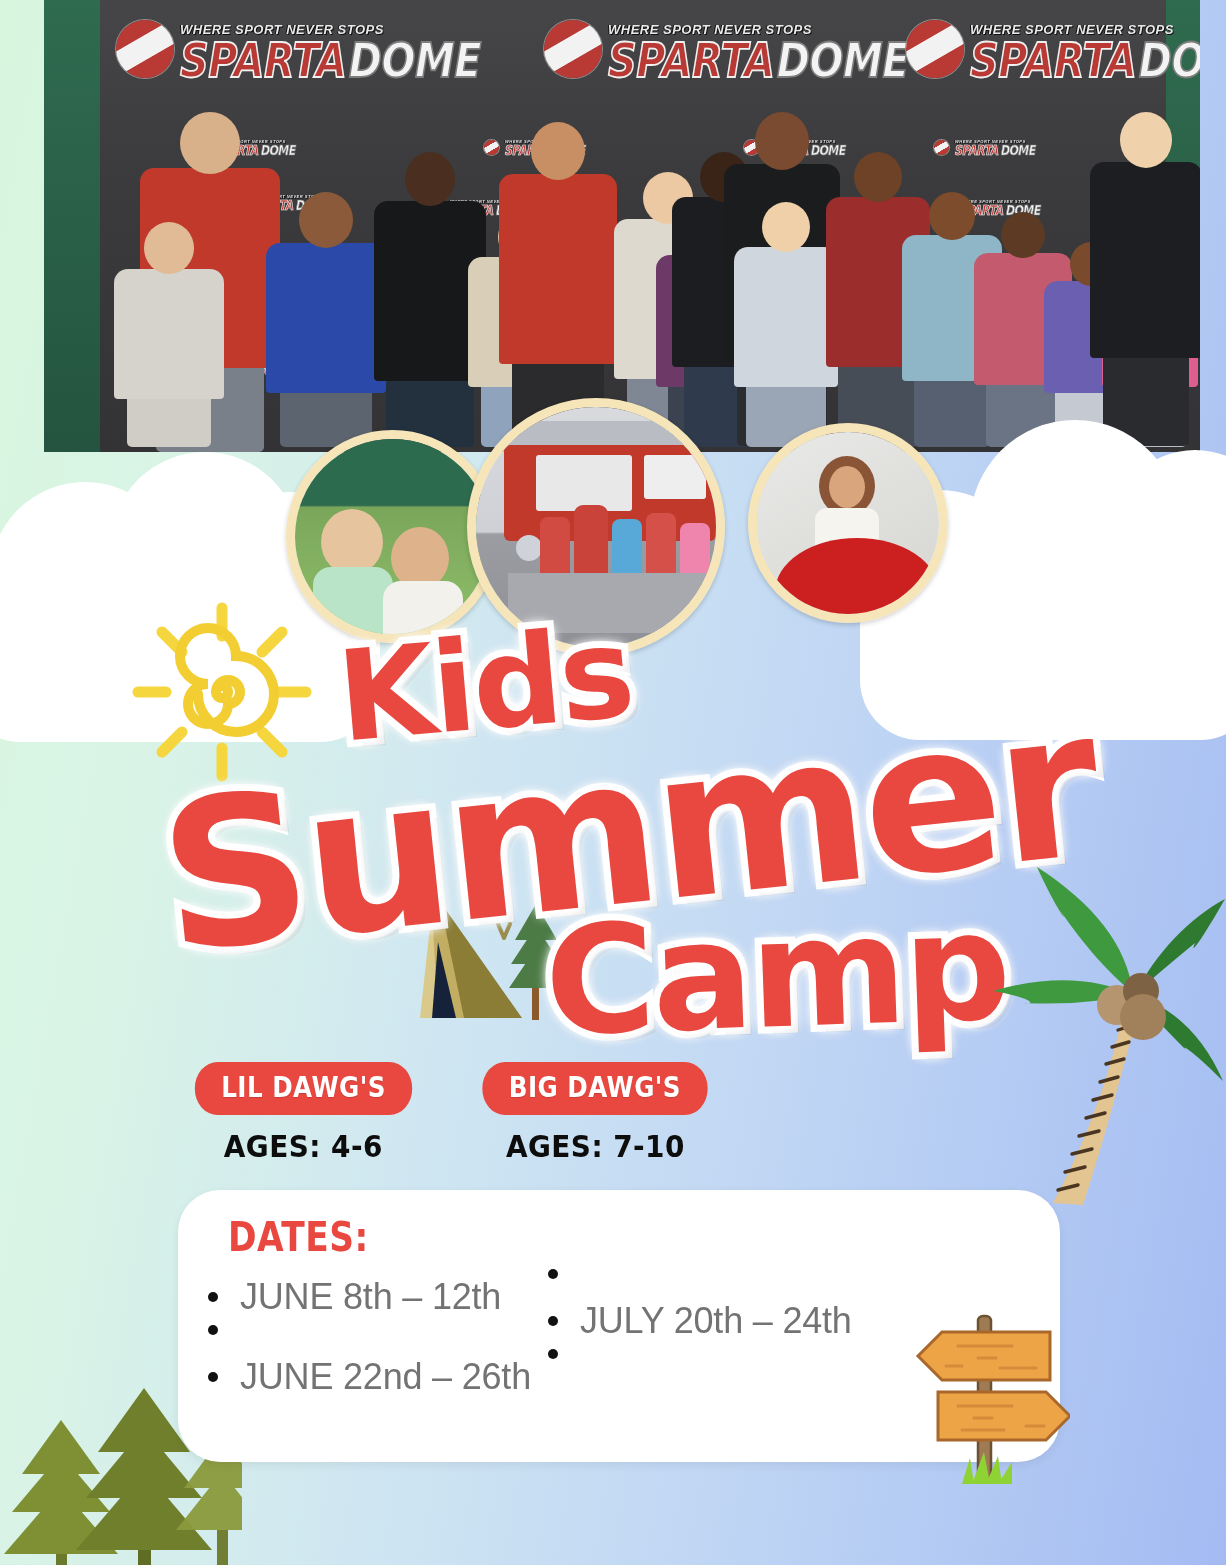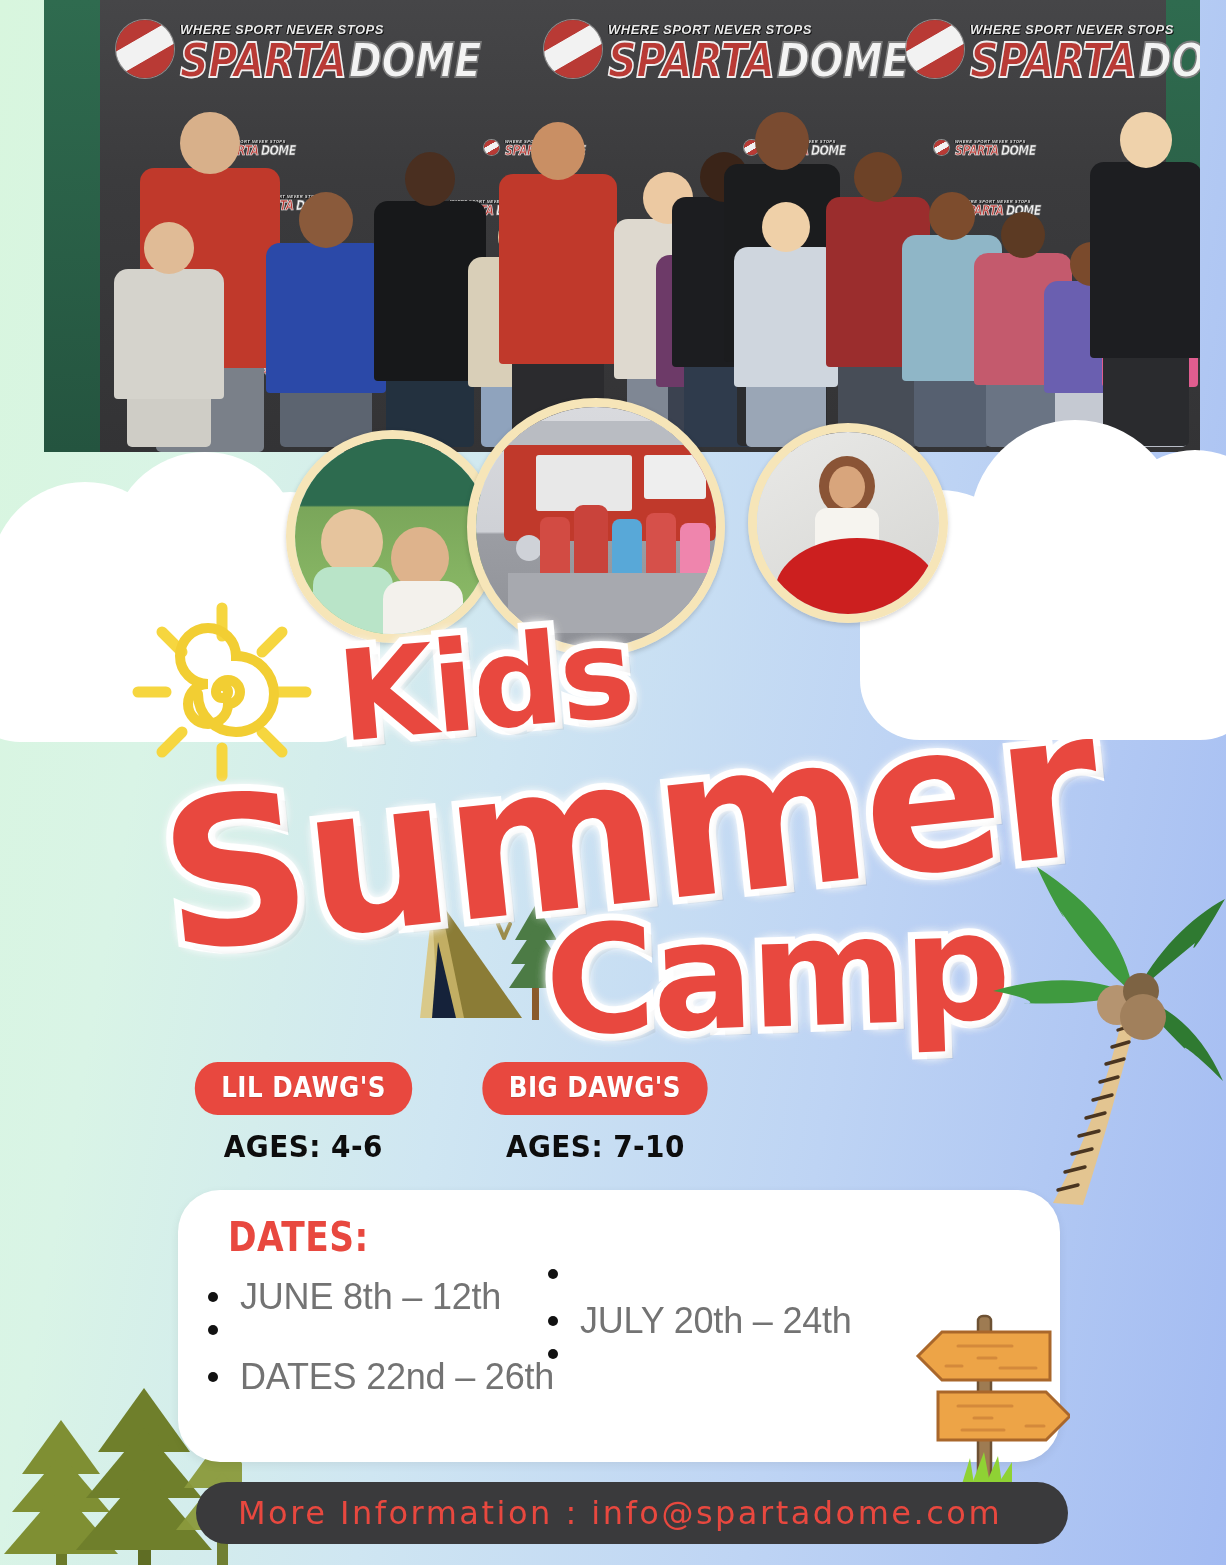--- a/index.html
+++ b/index.html
@@ -533,21 +533,21 @@
       <ul class="col-a">
         <li>
             <span class="dot"></span>
             <span>JUNE 8th – 12th</span>
           </li>
         <li>
             <span class="dot"></span>
           </li>
         <li>
             <span class="dot"></span>
-            <span>DATES 22nd – 26th</span>
+            <span>JUNE 22nd – 26th</span>
           </li>
       </ul>
       <ul>
         <li>
             <span class="dot"></span>
           </li>
         <li>
             <span class="dot"></span>
             <span>JULY 20th – 24th</span>
           </li>
@@ -577,17 +577,14 @@
       </g>
       <g fill="#8fd234">
         <path d="M62 196 L70 170 L74 196 Z"></path>
         <path d="M72 196 L84 164 L90 196 Z"></path>
         <path d="M86 196 L98 168 L102 196 Z"></path>
         <path d="M98 196 L112 174 L112 196 Z"></path>
       </g>
     </svg>
   </div>
 
-  <div class="footer">
-    <span>More Information : info@spartadome.com</span>
-  </div>
 
 </div>
 
 </body></html>

